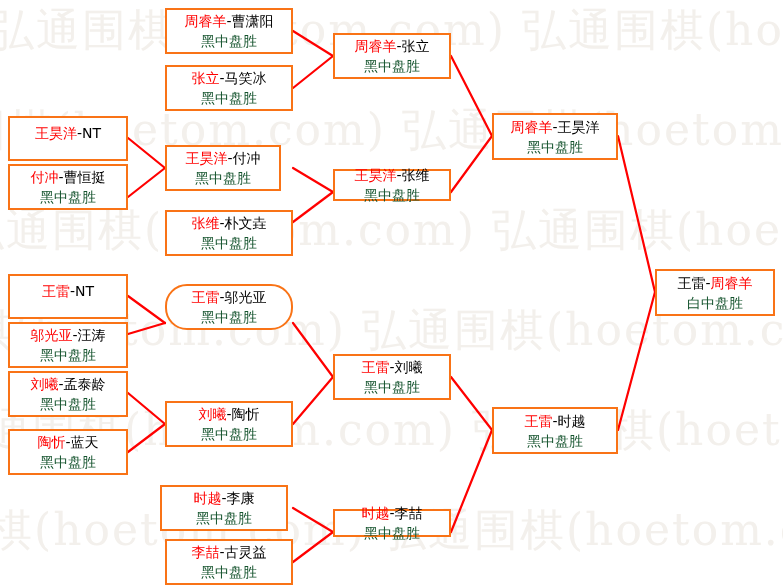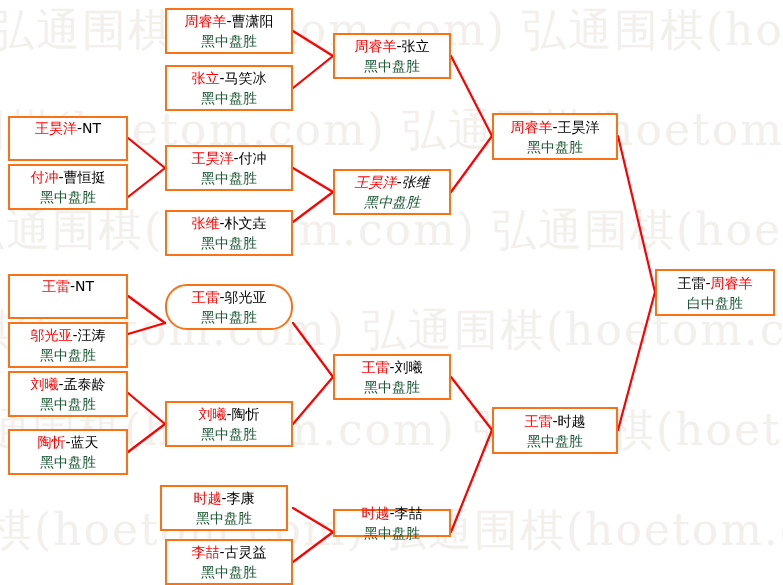--- a/index.html
+++ b/index.html
@@ -50,21 +50,21 @@
     line-height:20px;
     color:#000000;
     white-space:nowrap;
   }
   .match .result{
     font-size:14px;
     line-height:20px;
     color:#14532d;
     white-space:nowrap;
   }
-  .match.single{justify-content:flex-start;}
+  .match.single{justify-content:flex-start;padding-top:5px;}
   .win{color:#ff0000;}
   .lose{color:#000000;}
   .dash{color:#000000;}
 </style>
 </head>
 <body>
 
 <div id="stage">
 
   <div id="watermark">
@@ -158,21 +158,21 @@
     <div class="result">黑中盘胜</div>
   </div>
 
   <div class="match" style="left:165px;top:65px;width:128px;height:46px;">
     <div class="players">
       <span class="win">张立</span><span class="dash">-</span><span class="lose">马笑冰</span>
     </div>
     <div class="result">黑中盘胜</div>
   </div>
 
-  <div class="match" style="left:165px;top:145px;width:128px;height:46px;">
+  <div class="match" style="left:165px;top:145px;width:116px;height:46px;">
     <div class="players">
       <span class="win">王昊洋</span><span class="dash">-</span><span class="lose">付冲</span>
     </div>
     <div class="result">黑中盘胜</div>
   </div>
 
   <div class="match" style="left:165px;top:210px;width:128px;height:46px;">
     <div class="players">
       <span class="win">张维</span><span class="dash">-</span><span class="lose">朴文垚</span>
     </div>
@@ -207,21 +207,21 @@
     <div class="result">黑中盘胜</div>
   </div>
 
   <div class="match" style="left:333px;top:33px;width:118px;height:46px;">
     <div class="players">
       <span class="win">周睿羊</span><span class="dash">-</span><span class="lose">张立</span>
     </div>
     <div class="result">黑中盘胜</div>
   </div>
 
-  <div class="match" style="left:333px;top:169px;width:118px;height:46px;font-style:italic;">
+  <div class="match" style="left:333px;top:169px;width:118px;height:32px;">
     <div class="players">
       <span class="win">王昊洋</span><span class="dash">-</span><span class="lose">张维</span>
     </div>
     <div class="result">黑中盘胜</div>
   </div>
 
   <div class="match" style="left:333px;top:354px;width:118px;height:46px;">
     <div class="players">
       <span class="win">王雷</span><span class="dash">-</span><span class="lose">刘曦</span>
     </div>

